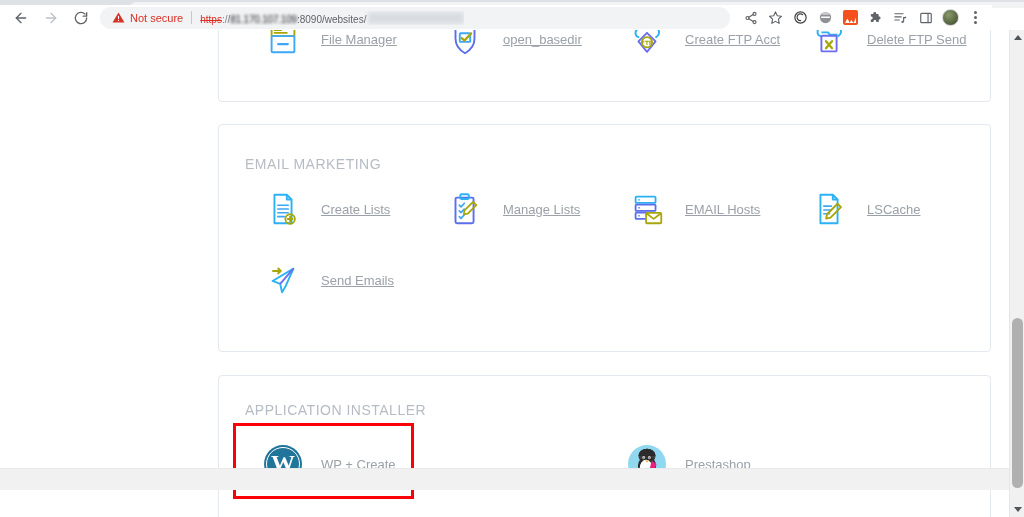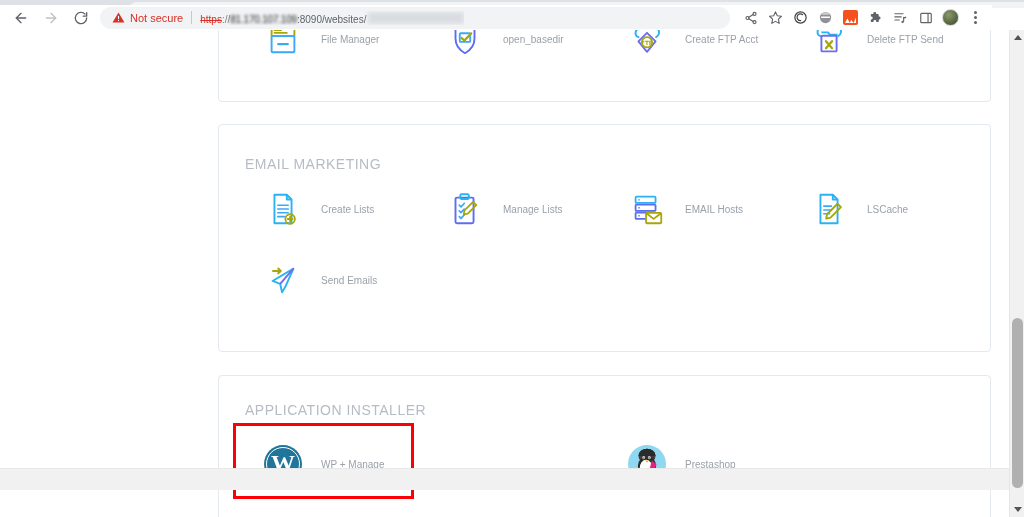--- a/index.html
+++ b/index.html
@@ -141,21 +141,21 @@
 
   .tile {
     position: absolute; display: flex; align-items: center; height: 60px;
   }
   .tile .glyph {
     width: 48px; height: 48px; flex: none;
     display: flex; align-items: center; justify-content: center;
   }
   .tile .glyph svg { display: block; }
   .tile .label {
-    margin-left: 14px; font-size: 10px; color: #9aa1a9; white-space: nowrap;
+    margin-left: 14px; font-size: 13px; color: #9aa1a9; white-space: nowrap; text-decoration: underline;
   }
 
   
   .col1 { left: 40px; }
   .col2 { left: 222px; }
   .col3 { left: 404px; }
   .col4 { left: 586px; }
 
   .row-files     { top: 16px; }
   .row-email-1   { top: 54px; }
@@ -449,21 +449,21 @@
       <div class="section-title" id="title-installer">APPLICATION INSTALLER</div>
 
       <div id="highlight-box"></div>
 
       <div class="tile col1 row-install">
         <span class="glyph">
           <span class="wp-mark">
               <span>W</span>
             </span>
         </span>
-        <span class="label">WP + Manage</span>
+        <span class="label">WP + Create</span>
       </div>
 
 
       <div class="tile col3 row-install">
         <span class="glyph">
           <span class="ps-mark">
             <svg width="38" height="38" viewBox="0 0 40 40">
               <ellipse cx="20" cy="11.5" rx="9" ry="7.6" fill="#3c3c3c"></ellipse>
               <path d="M11 11.5h18a9 7.6 0 0 0-18 0z" fill="#2b2b2b"></path>
               <ellipse cx="20" cy="22" rx="9.6" ry="10.4" fill="#2b2b2b"></ellipse>

